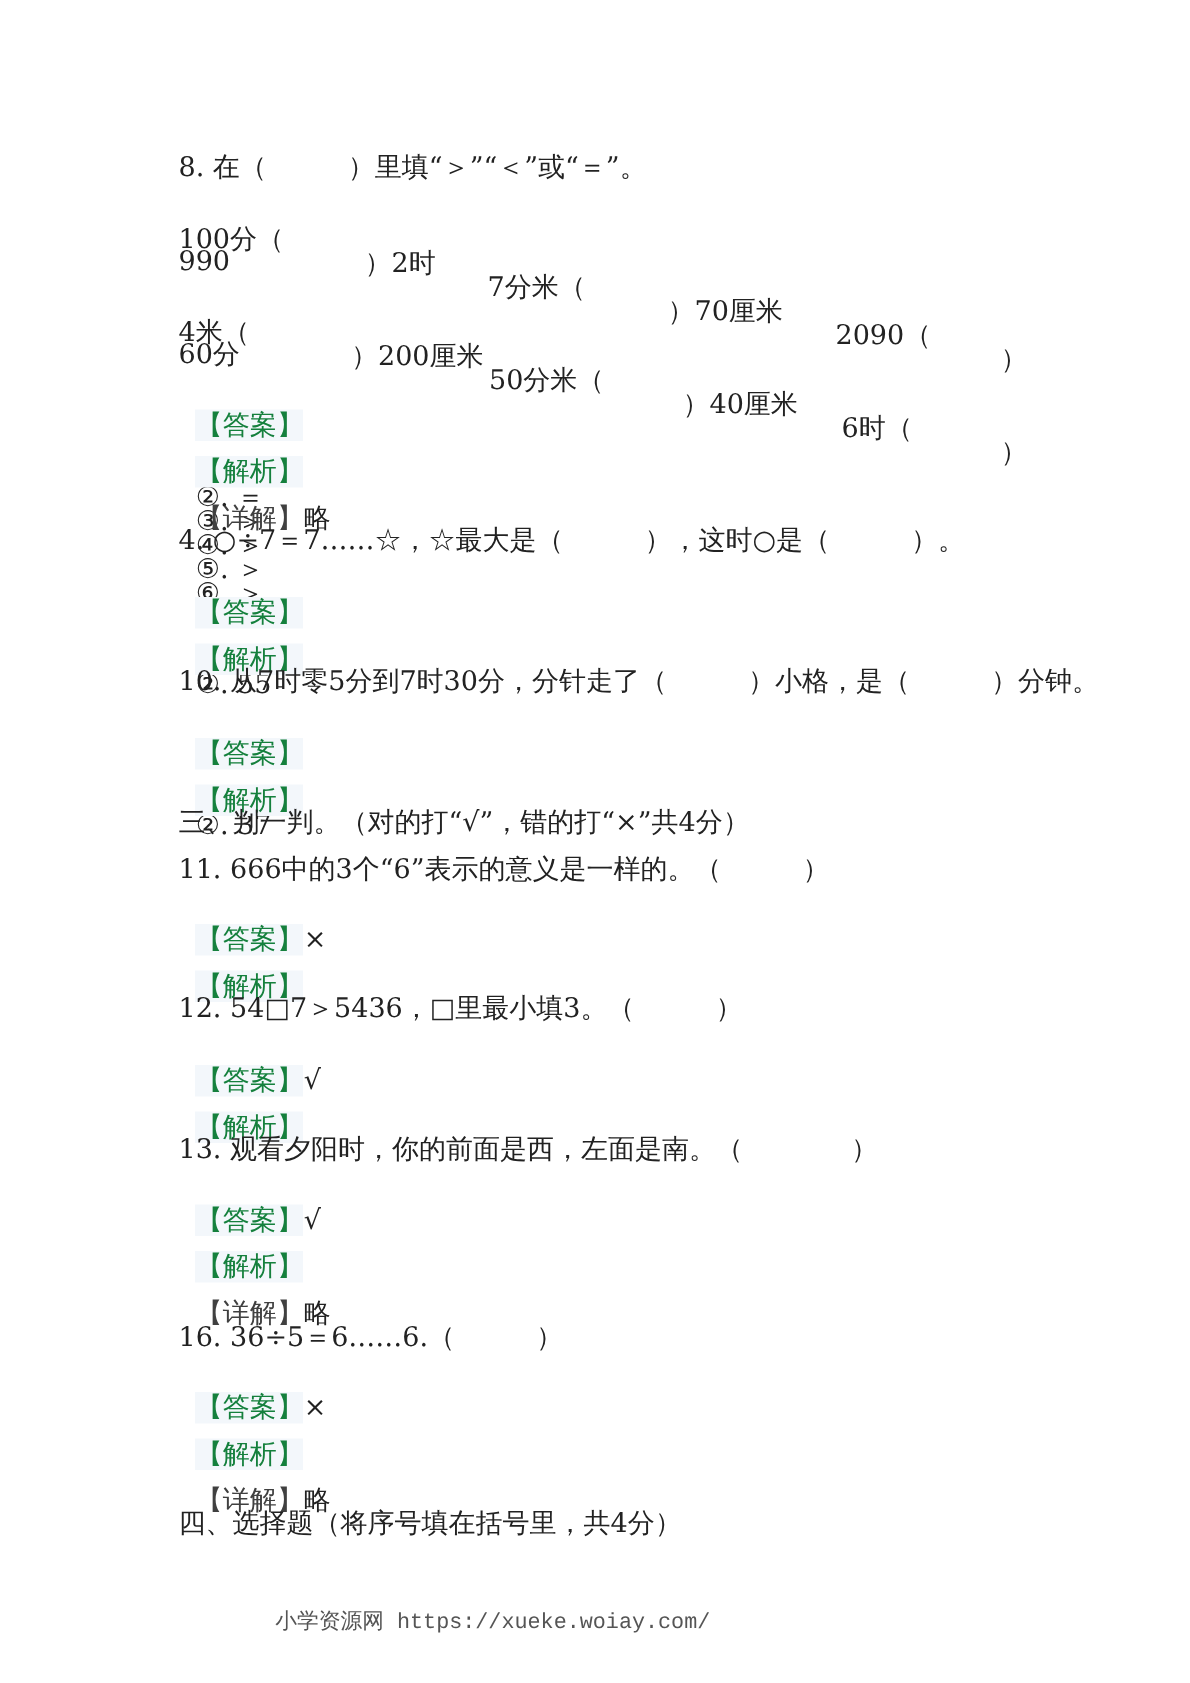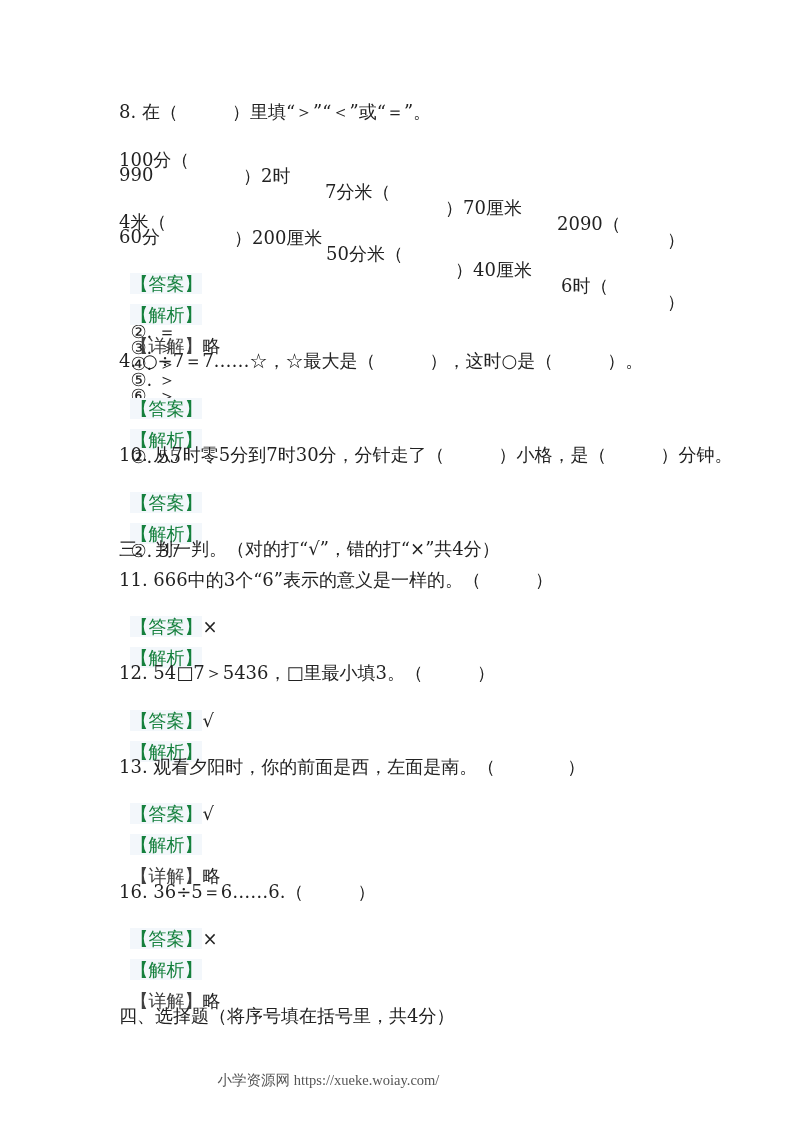--- a/index.html
+++ b/index.html
@@ -3,21 +3,21 @@
 <meta charset="utf-8">
 <style>
   html, body { margin: 0; padding: 0; background: #ffffff; }
   body { width: 793px; height: 1122px; position: relative; overflow: hidden;
          font-family: "DejaVu Serif", "Liberation Serif", serif; color: #222; }
   .line { position: absolute; left: 119px; font-size: 18px; line-height: 16px; white-space: pre; }
   .tag { color: #15803d; background: #f3f7fb; }
   .tag-dark { color: #404040; }
   .cell { position: absolute; white-space: pre; }
   .footer { position: absolute; left: 0; width: 657px; top: 1071px; text-align: center;
-            font-family: Liberation Serif, serif; font-size: 14.5px; color: #555; }
+            font-family: Liberation Mono, monospace; font-size: 14.5px; color: #555; }
   .ans-item { display: inline-block; margin-right: 28px; }
 </style>
 </head>
 <body>
 
 <div class="line" style="top:104px">8. 在（　　　）里填“＞”“＜”或“＝”。</div>
 
 <div class="line" style="top:136px">
   <span class="cell" style="left:0">100分（</span>
   <span class="cell" style="left:124px">）2时</span>

